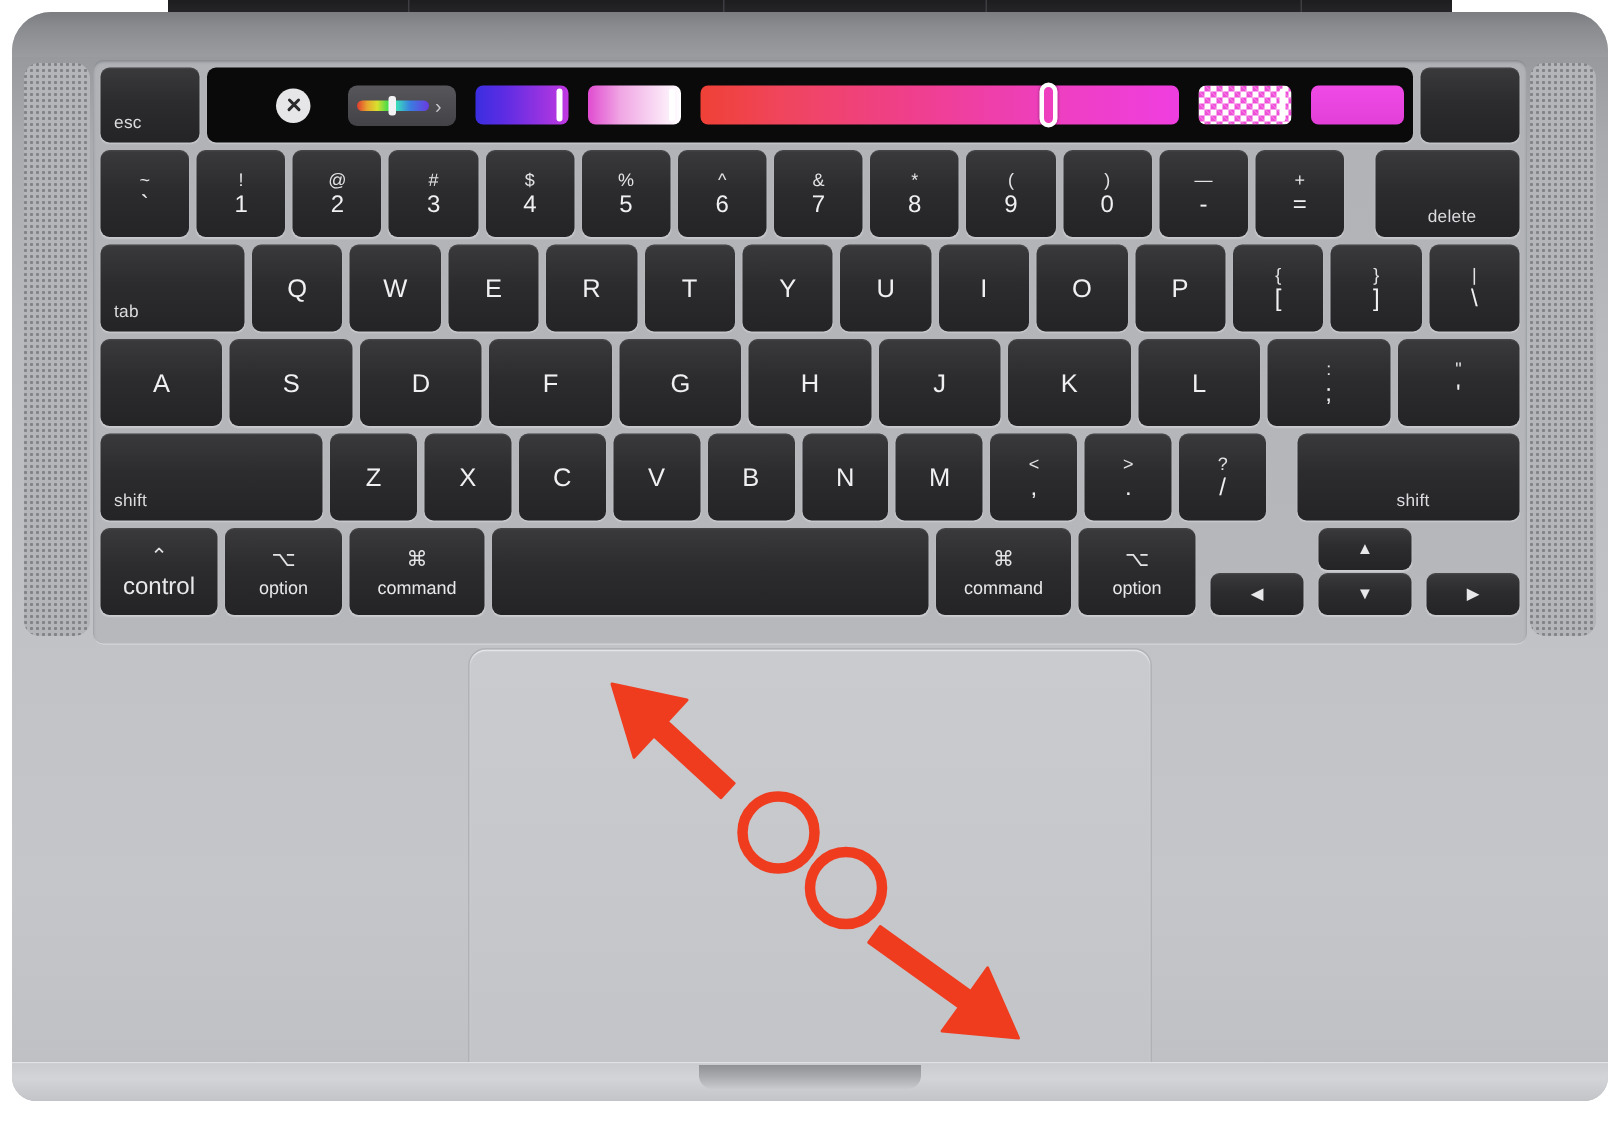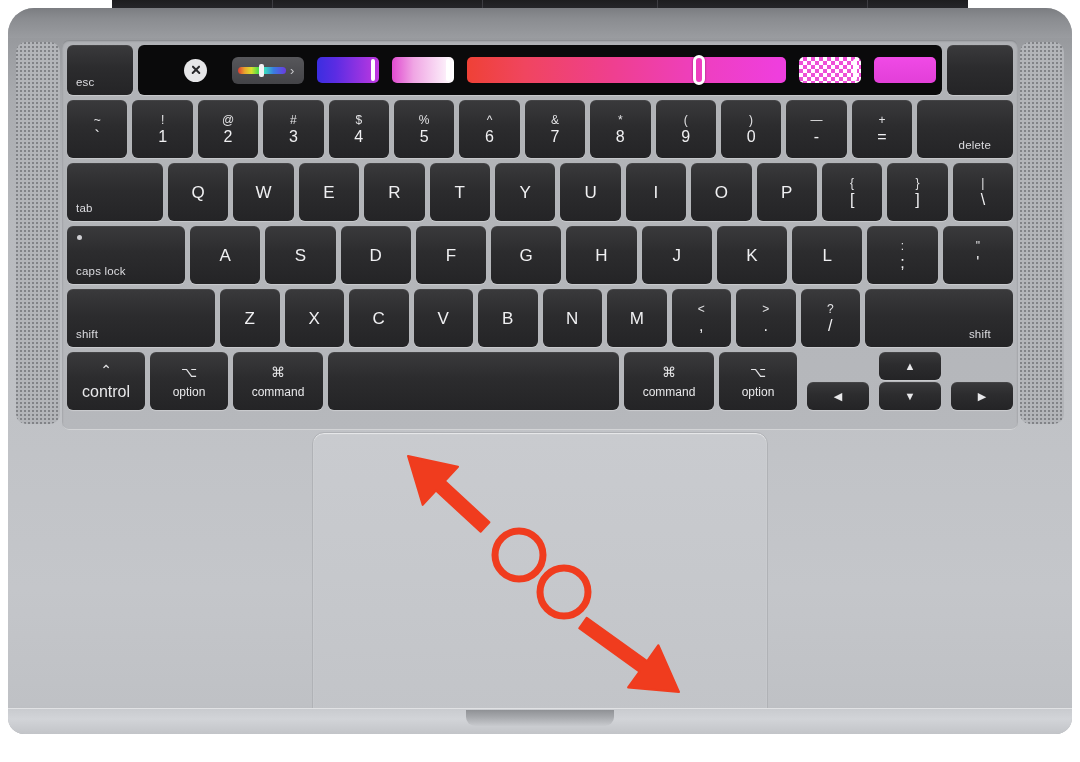--- a/index.html
+++ b/index.html
@@ -130,26 +130,26 @@
     height: 17px;
     display: flex; align-items: center; justify-content: center;
     margin-top: 2px;
   }
   .key.single .bot-glyph { margin-top: 0; font-size: 17px; }
 
   
   .key.lbl-bl, .key.lbl-br {
     justify-content: flex-end;
     align-items: flex-start;
-    padding: 0 22px 7px 9px;
+    padding: 0 3px 7px 9px;
     font-size: 11.5px;
     color: #dcdce0;
     letter-spacing: .2px;
   }
-  .key.lbl-br { align-items: flex-end; }
+  .key.lbl-br { align-items: center; margin-left: 16px; }
 
   .caps-dot {
     position: absolute;
     left: 10px; top: 9px;
     width: 5px; height: 5px;
     border-radius: 50%;
     background: #cfcfd3;
   }
 
   
@@ -463,24 +463,20 @@
           <span class="top-glyph">}</span>
           <span class="bot-glyph">]</span>
         </div>
         <div class="key">
           <span class="top-glyph">|</span>
           <span class="bot-glyph">\</span>
         </div>
       </div>
 
     <div class="krow" id="row-home" style="height:58px; margin-bottom:5px;">
-        <div class="key lbl-bl" style="flex: 0 0 118px;">
-          <span class="caps-dot"></span>
-          <span>caps lock</span>
-        </div>
         <div class="key single">
           <span class="bot-glyph">A</span>
         </div>
         <div class="key single">
           <span class="bot-glyph">S</span>
         </div>
         <div class="key single">
           <span class="bot-glyph">D</span>
         </div>
         <div class="key single">

